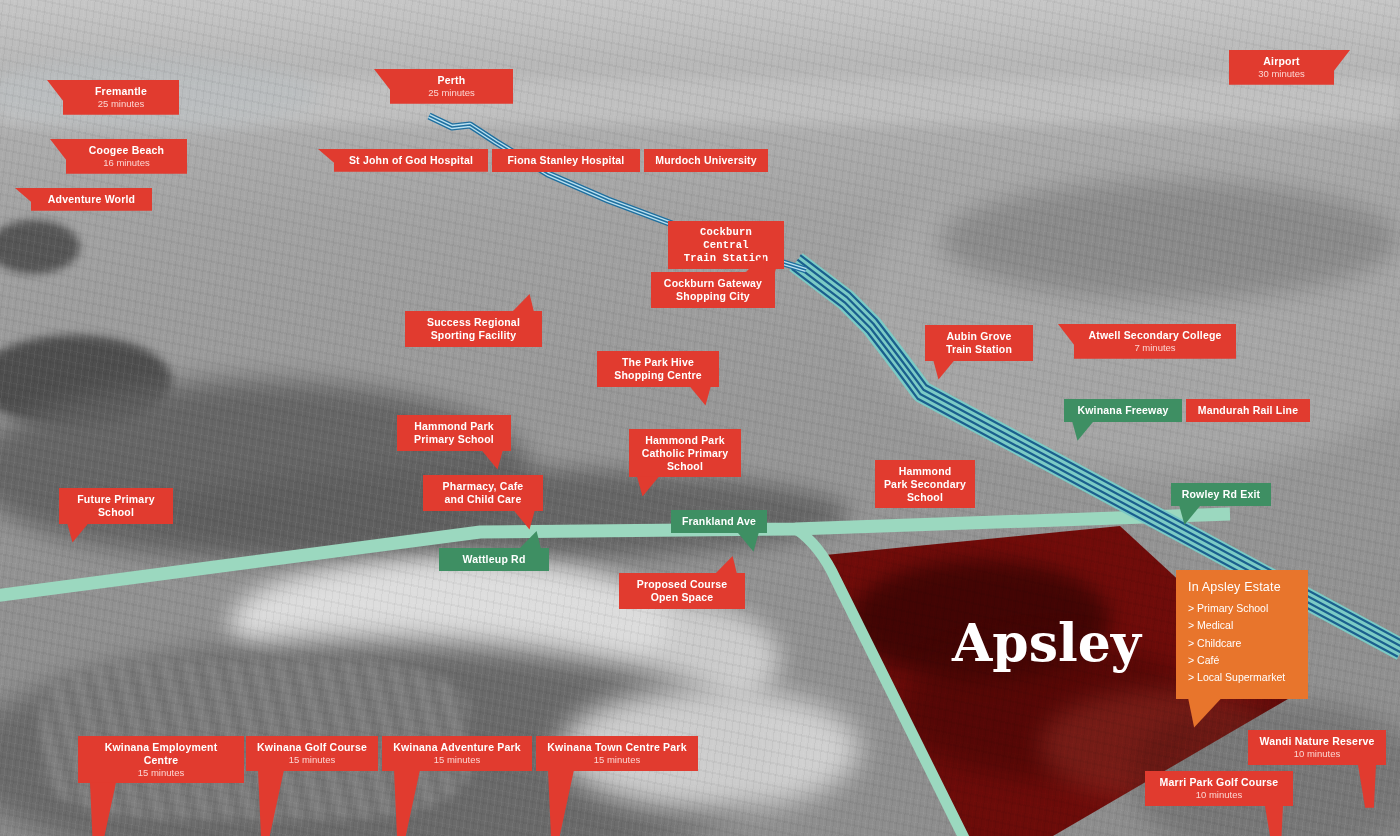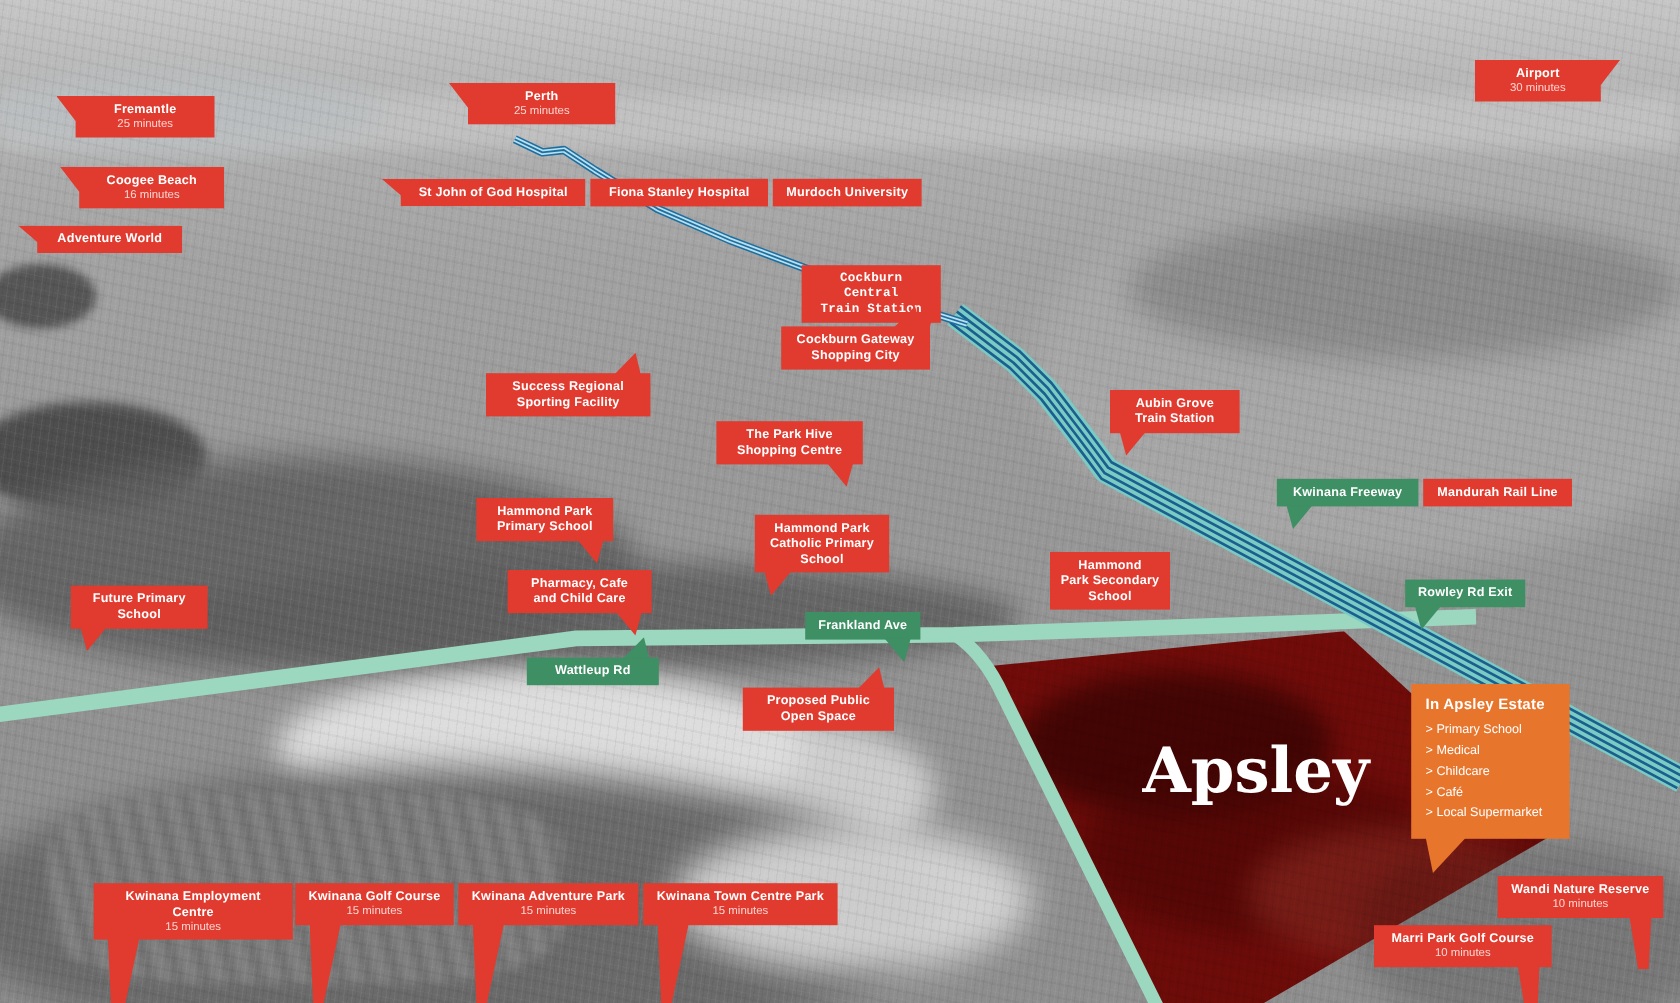--- a/index.html
+++ b/index.html
@@ -32,21 +32,21 @@
   .pointer-bl::after{top:calc(100% - 1px);left:8px;width:22px;height:20px;clip-path:polygon(0 0,100% 0,25% 100%);}
   .pointer-tr::after{bottom:calc(100% - 1px);right:8px;width:22px;height:18px;clip-path:polygon(0 100%,100% 100%,80% 0);}
   .tail-down::after{top:calc(100% - 1px);left:12px;width:26px;height:70px;clip-path:polygon(0 0,100% 0,42% 100%,12% 100%);}
   .spectacles.tail-down::after{left:34px;height:52px;}
   .tail-br::after{top:calc(100% - 1px);right:10px;width:26px;height:44px;clip-path:polygon(30% 0,100% 0,92% 100%,58% 100%);}
   
   .panel{position:absolute;z-index:5;box-sizing:border-box;background:#E8752C;color:#fff;
          padding:10px 10px 12px 12px;text-align:left;}
   .panel::after{content:"";position:absolute;top:calc(100% - 1px);left:12px;width:34px;height:30px;
          background:#E8752C;clip-path:polygon(0 0,100% 0,18% 100%);}
-  .panel .pt{display:block;font-weight:700;font-size:12.5px;margin-bottom:6px;letter-spacing:.2px;}
+  .panel .pt{display:block;font-weight:400;font-size:12.5px;margin-bottom:6px;letter-spacing:.2px;}
   .panel .pi{display:block;font-weight:400;font-size:10.5px;line-height:1.65;}
   
   .apsley{position:absolute;z-index:5;color:#fff;font-family:"DejaVu Serif","Liberation Serif",serif;
           font-weight:700;font-size:52px;letter-spacing:0;}
 </style>
 </head>
 <body>
 
 <div id="stage">
 
@@ -134,20 +134,24 @@
 Sporting Facility</span>
   </div>
   <div class="lbl red pointer-br" style="left:597px;top:351px;width:122px;">
     <span class="t">The Park Hive
 Shopping Centre</span>
   </div>
   <div class="lbl red pointer-bl" style="left:925px;top:325px;width:108px;">
     <span class="t">Aubin Grove
 Train Station</span>
   </div>
+  <div class="lbl red flag-left" style="left:1058px;top:324px;width:178px;">
+    <span class="t">Atwell Secondary College</span>
+    <span class="m">7 minutes</span>
+  </div>
   <div class="lbl green pointer-bl" style="left:1064px;top:399px;width:118px;">
     <span class="t">Kwinana Freeway</span>
   </div>
   <div class="lbl red" style="left:1186px;top:399px;width:124px;">
     <span class="t">Mandurah Rail Line</span>
   </div>
   <div class="lbl red pointer-br" style="left:397px;top:415px;width:114px;">
     <span class="t">Hammond Park
 Primary School</span>
   </div>
@@ -172,21 +176,21 @@
   <div class="lbl green pointer-bl" style="left:1171px;top:483px;width:100px;">
     <span class="t">Rowley Rd Exit</span>
   </div>
   <div class="lbl green pointer-br" style="left:671px;top:510px;width:96px;">
     <span class="t">Frankland Ave</span>
   </div>
   <div class="lbl green pointer-tr" style="left:439px;top:548px;width:110px;">
     <span class="t">Wattleup Rd</span>
   </div>
   <div class="lbl red pointer-tr" style="left:619px;top:573px;width:126px;">
-    <span class="t">Proposed Public
+    <span class="t">Proposed Course
 Open Space</span>
   </div>
   <div class="lbl red tail-down" style="left:78px;top:736px;width:166px;">
     <span class="t">Kwinana Employment Centre</span>
     <span class="m">15 minutes</span>
   </div>
   <div class="lbl red tail-down" style="left:246px;top:736px;width:132px;">
     <span class="t">Kwinana Golf Course</span>
     <span class="m">15 minutes</span>
   </div>

